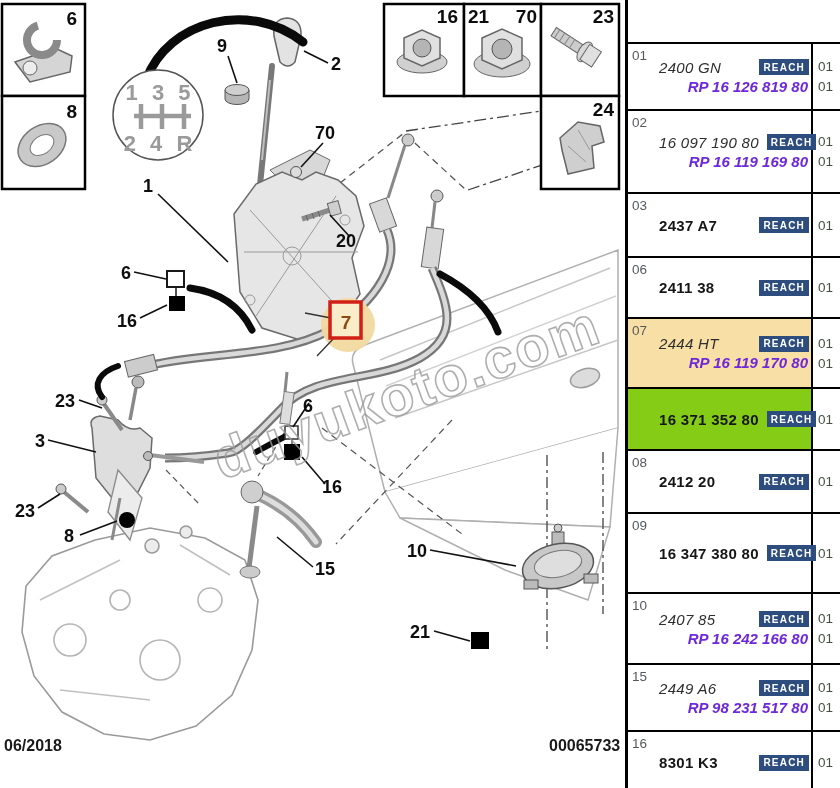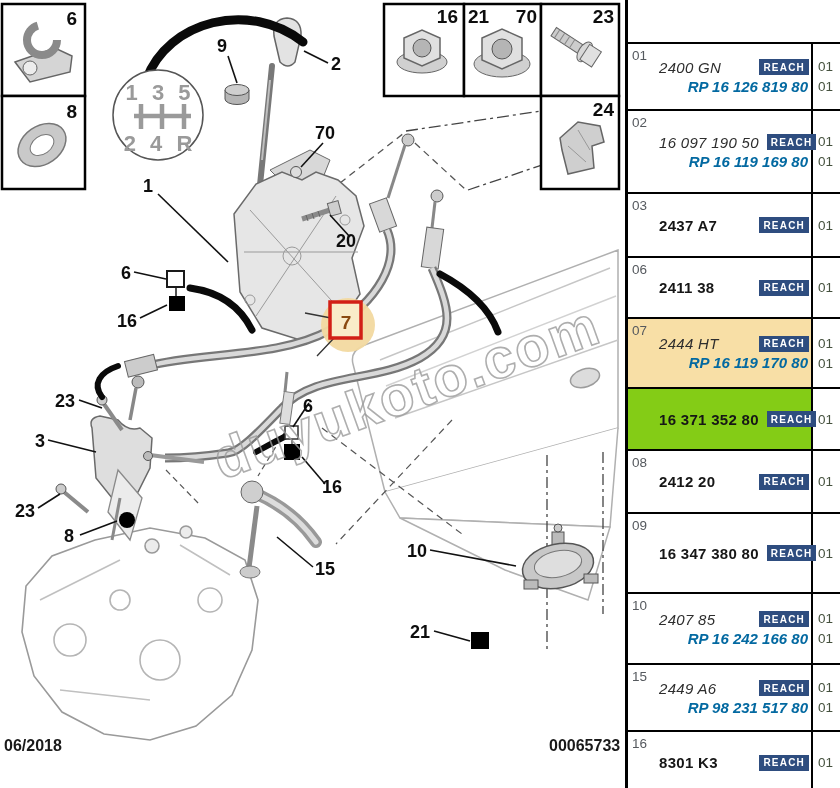--- a/index.html
+++ b/index.html
@@ -10,21 +10,21 @@
   .thead{height:26px;box-sizing:border-box;border-bottom:2px solid #000;font-size:19px;color:#1d1d1d;padding:3px 0 0 4px;white-space:nowrap;letter-spacing:.3px;}
   .thead b{font-weight:bold;}
   .spacer{height:42px;box-sizing:border-box;}
   .prow{display:flex;border-top:2.5px solid #000;box-sizing:border-box;background:#fff;}
   .ref{width:25px;font-size:13.5px;color:#55595e;padding:4px 0 0 4px;box-sizing:border-box;}
   .main{flex:1;border-right:2.5px solid #000;display:flex;flex-direction:column;justify-content:center;gap:2px;padding:2px 2px 2px 6px;box-sizing:border-box;min-width:0;}
   .line1{display:flex;align-items:center;justify-content:space-between;gap:8px;}
   .part{font-size:15px;font-weight:bold;color:#161616;letter-spacing:.3px;white-space:nowrap;}
   .part.it{font-weight:normal;font-style:italic;color:#2e2e2e;}
   .reach{background:#2e4d7f;color:#fff;font-size:10px;font-weight:bold;letter-spacing:1.2px;padding:2.5px 4px;flex:none;cursor:pointer;}
-  .rp{font-size:15px;font-weight:bold;font-style:italic;color:#0369a1;text-align:right;padding-right:1px;white-space:nowrap;}
+  .rp{font-size:15px;font-weight:bold;font-style:italic;color:#6d28d9;text-align:right;padding-right:1px;white-space:nowrap;}
   .qty{width:27px;display:flex;flex-direction:column;justify-content:center;gap:5px;font-size:13.5px;color:#46523f;padding-left:5px;box-sizing:border-box;}
   .hl-orange .ref,.hl-orange .main{background:#f8dfa6;}
   .hl-blue .ref,.hl-blue .main{background:#84cc16;}
   
   .callout{font:bold 18px "Liberation Sans",sans-serif;fill:#0d0d0d;}
   .boxlab{font:bold 19px "Liberation Sans",sans-serif;fill:#0d0d0d;}
   .footer-txt{font:bold 16px "Liberation Sans",sans-serif;fill:#1a1a1a;}
   .shift-txt{font:bold 22px "Liberation Sans",sans-serif;fill:#9a9a9a;letter-spacing:4px;}
   .wm{font:bold 56px "Liberation Sans",sans-serif;fill:none;stroke:#9b9b9b;stroke-width:1.6px;letter-spacing:2px;opacity:.8;}
   .sev{font:bold 19px "Liberation Sans",sans-serif;fill:#8a4a10;}
@@ -294,21 +294,21 @@
     <div class="qty">
         <span>01</span>
         <span>01</span>
       </div>
   </div>
 
   <div class="prow" style="height:83px">
     <div class="ref">02</div>
     <div class="main">
         <div class="line1">
-          <span class="part it">16 097 190 50</span>
+          <span class="part it">16 097 190 80</span>
           <span class="reach">REACH</span>
         </div>
       <div class="rp">RP 16 119 169 80</div>
       </div>
     <div class="qty">
         <span>01</span>
         <span>01</span>
       </div>
   </div>
 

